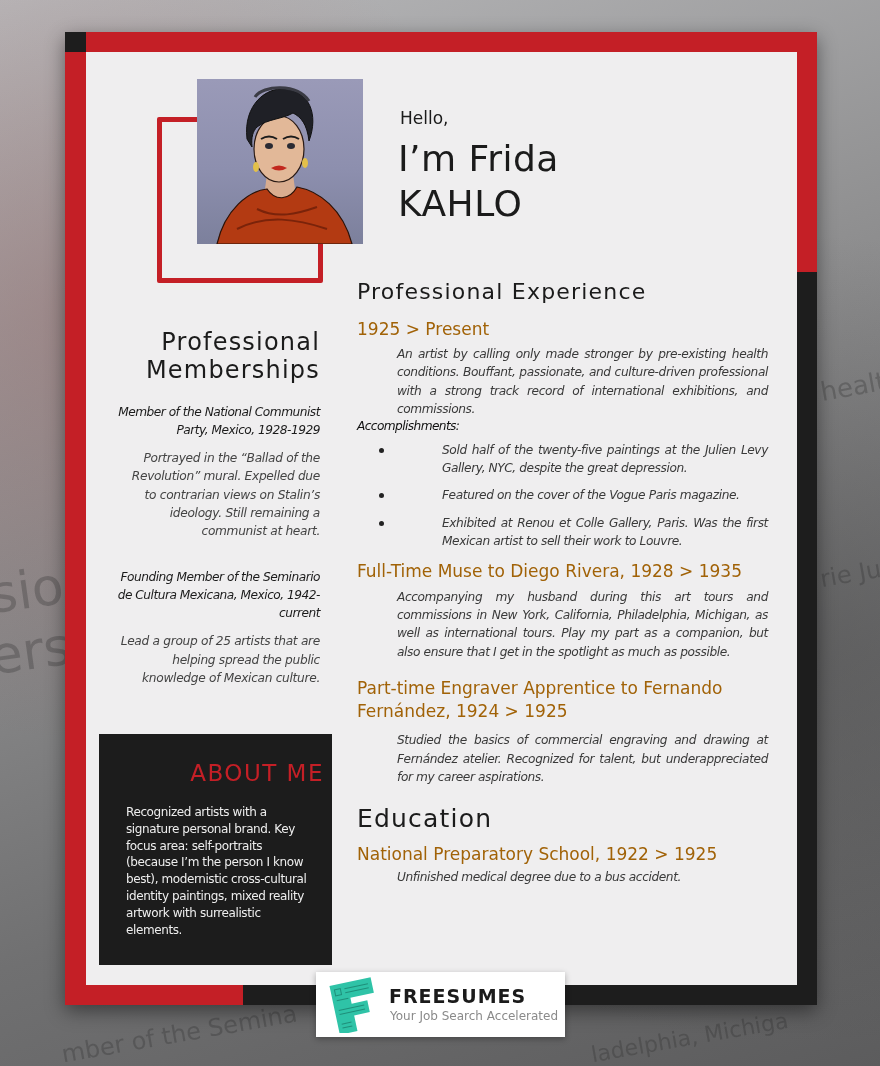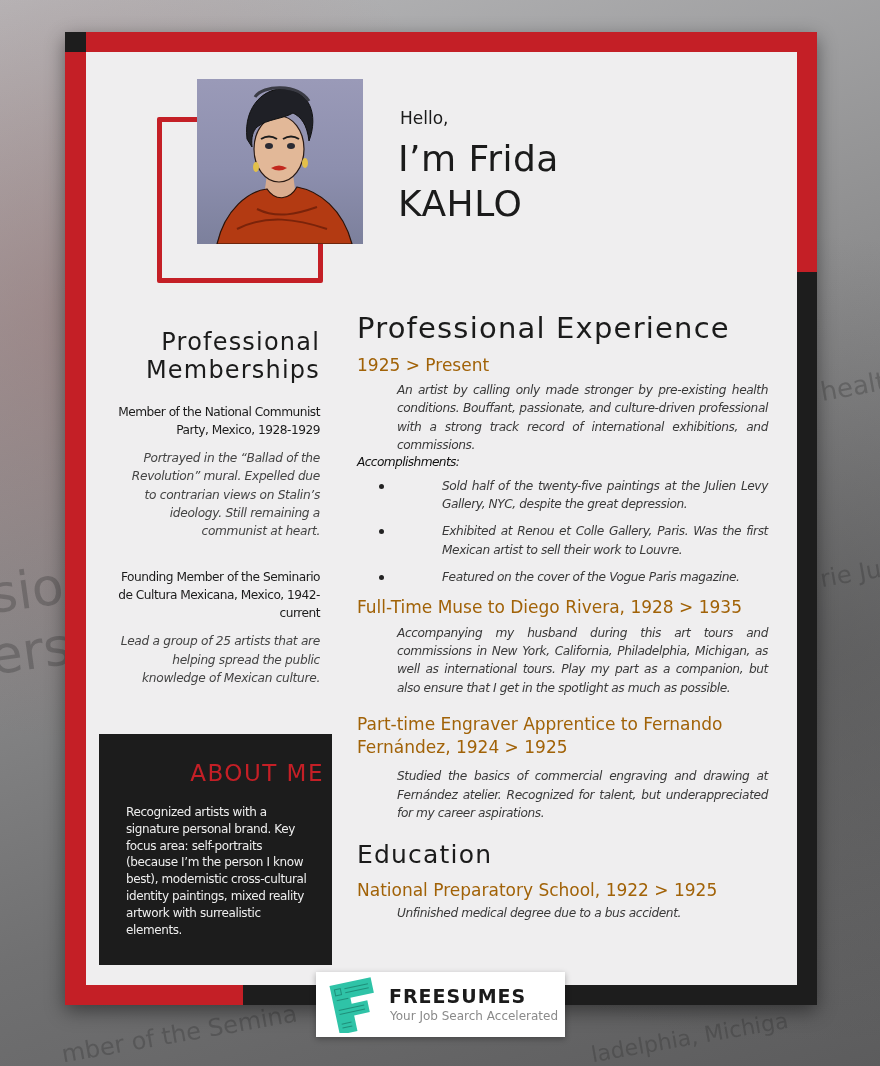--- a/index.html
+++ b/index.html
@@ -28,21 +28,21 @@
     background: linear-gradient(180deg, #9a9ab8 0%, #8d8fae 55%, #7c809c 100%); }
 
   .hello { position: absolute; left: 400px; top: 108px; font-size: 17px; color: #1b1b1b; }
   .name1, .name2 { position: absolute; left: 398px; font-size: 36px; color: #1b1b1b; letter-spacing: 0.5px; }
   .name1 { top: 138px; }
   .name2 { top: 183px; }
 
   .memberships { position: absolute; left: 108px; width: 212px; top: 328px; text-align: right; }
   .h-section { font-size: 24px; color: #1b1b1b; letter-spacing: 1.2px; line-height: 28px; }
   .memberships .h-section { text-align: right; }
-  .m-title { font-family: "DejaVu Sans", sans-serif; font-size: 12.2px; color: #1b1b1b; line-height: 18px; letter-spacing: -0.5px; }
+  .m-title { font-family: "DejaVu Sans", sans-serif; font-style: italic; font-size: 12.2px; color: #1b1b1b; line-height: 18px; letter-spacing: -0.5px; }
   .m-desc { font-style: italic; font-size: 12.2px; color: #444; line-height: 18.3px; letter-spacing: -0.3px; font-weight: 300; }
 
   .about { position: absolute; left: 99px; top: 734px; width: 233px; height: 231px; background: #1c1c1c; }
   .about .title { position: absolute; right: 8px; top: 26px; color: #c41f26; font-size: 23px; letter-spacing: 1.5px; }
   .about .body { position: absolute; left: 27px; top: 70px; width: 190px; color: #eee; font-size: 12px; line-height: 16.8px; letter-spacing: -0.4px; }
 
   .experience { position: absolute; left: 357px; top: 278px; width: 411px; }
   .job-title { color: #a16207; font-size: 17px; line-height: 23px; }
   .p { font-style: italic; font-size: 12.2px; color: #3a3a3a; line-height: 18.4px; text-align: justify; letter-spacing: -0.4px; margin-left: 40px; }
   .acc-label { font-style: italic; font-size: 12.2px; color: #111; letter-spacing: -0.6px; }
@@ -118,38 +118,38 @@
     <div class="m-desc" style="margin-top:10px;padding-left:10px;">Lead a group of 25 artists that are helping spread the public knowledge of Mexican culture.</div>
   </div>
 </div>
 
 <div class="about">
   <div class="title">ABOUT ME</div>
   <div class="body">Recognized artists with a signature personal brand. Key focus area: self-portraits (because I’m the person I know best), modernistic cross-cultural identity paintings, mixed reality artwork with surrealistic elements.</div>
 </div>
 
 <div class="experience">
-  <div class="h-section" style="font-size:29px;margin-top:36px;">Professional Experience</div>
+  <div class="h-section" style="font-size:22px;">Professional Experience</div>
 
   <div style="margin-top:12px;">
     <div class="job-title">1925 &gt; Present</div>
     <div class="p" style="margin-top:4px;">An artist by calling only made stronger by pre-existing health conditions. Bouffant, passionate, and culture-driven professional with a strong track record of international exhibitions, and commissions.</div>
     <div class="acc-label" style="margin-top:0;">Accomplishments:</div>
     <ul class="acc">
       <li>
           <span class="dot"></span>
           <div class="p">Sold half of the twenty-five paintings at the Julien Levy Gallery, NYC, despite the great depression.</div>
         </li>
       <li>
           <span class="dot"></span>
-          <div class="p">Exhibited at Renou et Colle Gallery, Paris. Was the first Mexican artist to sell their work to Louvre.</div>
+          <div class="p">Featured on the cover of the Vogue Paris magazine.</div>
         </li>
       <li>
           <span class="dot"></span>
-          <div class="p">Featured on the cover of the Vogue Paris magazine.</div>
+          <div class="p">Exhibited at Renou et Colle Gallery, Paris. Was the first Mexican artist to sell their work to Louvre.</div>
         </li>
     </ul>
   </div>
 
   <div style="margin-top:4px;">
     <div class="job-title">Full-Time Muse to Diego Rivera, 1928 &gt; 1935</div>
     <div class="p" style="margin-top:5px;">Accompanying my husband during this art tours and commissions in New York, California, Philadelphia, Michigan, as well as international tours. Play my part as a companion, but also ensure that I get in the spotlight as much as possible.</div>
   </div>
 
   <div style="margin-top:16px;">

